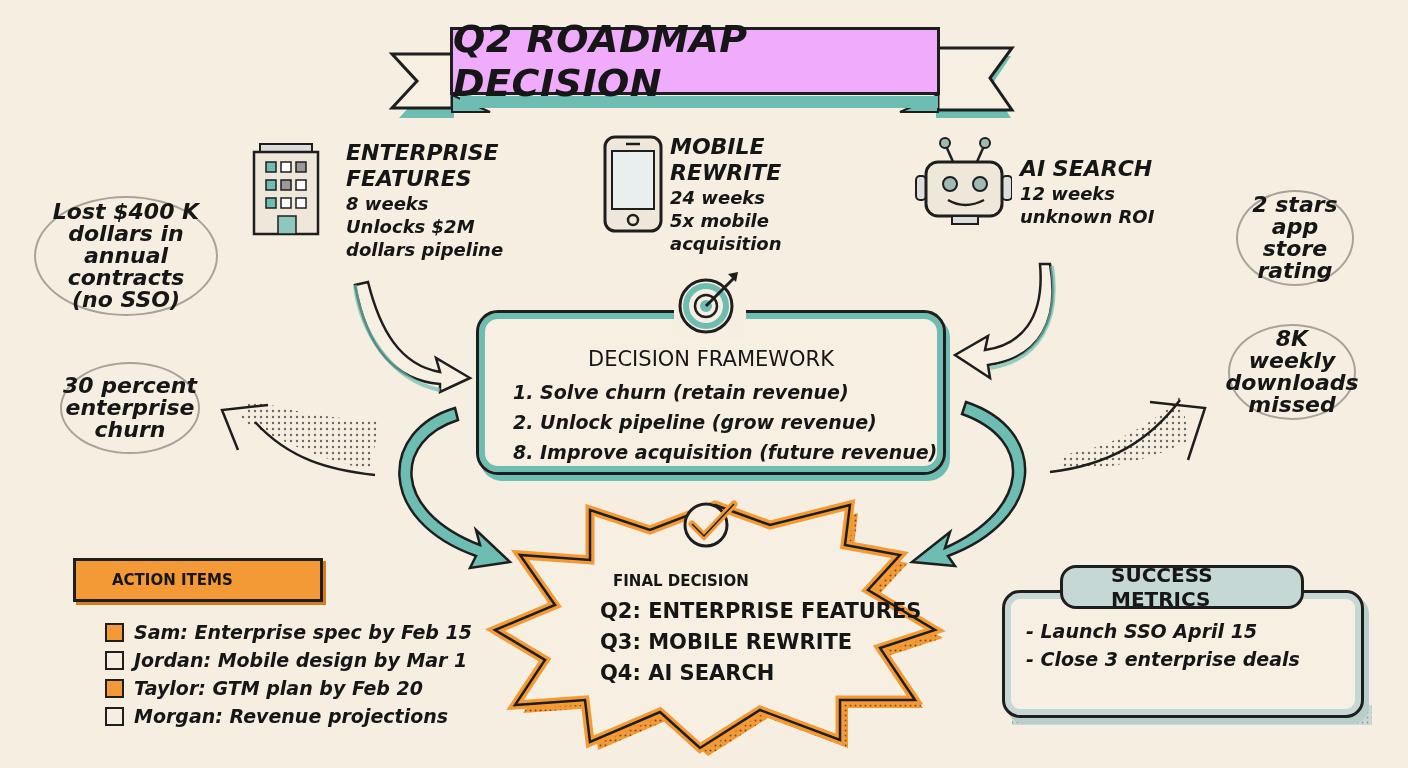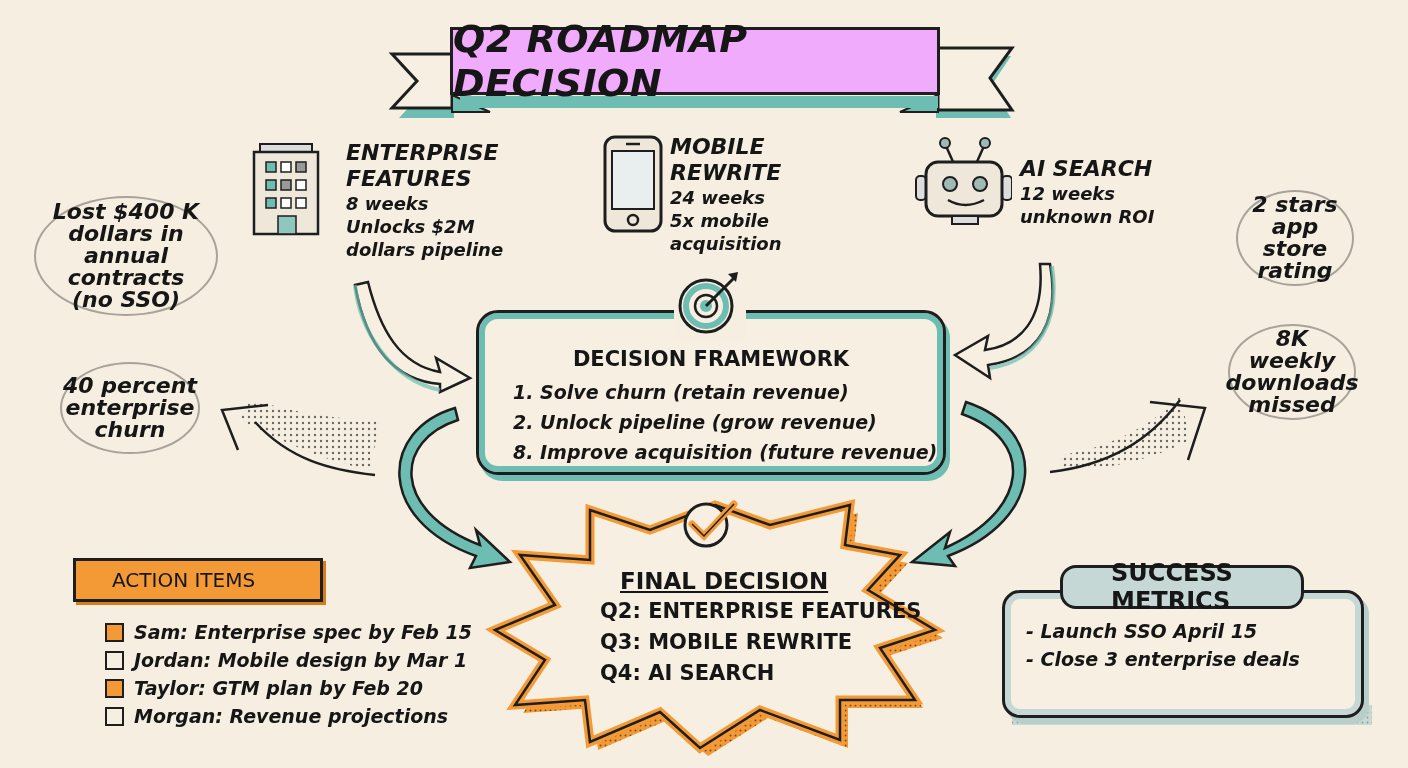--- a/index.html
+++ b/index.html
@@ -33,57 +33,57 @@
   }
   .note span { font-size: 22px; font-weight: bold; line-height: 22px; font-style: italic; }
 
   
   .framework {
     left: 476px; top: 310px; width: 470px; height: 165px;
     border: 3px solid #1e1e1e; border-radius: 22px;
     box-shadow: 0 0 0 6px #6dbdb2 inset, 4px 6px 0 0 #6dbdb2;
     background: #f7f0e2;
   }
-  .fw-title { position: absolute; left: 0; right: 0; top: 34px; text-align: center; font-size: 21px; font-weight: bold; }
+  .fw-title { position: absolute; left: 0; right: 0; top: 34px; text-align: center; font-size: 21px; font-weight: normal; }
   .fw-list { position: absolute; left: 34px; top: 64px; }
   .fw-item { font-size: 19px; font-weight: bold; font-style: italic; line-height: 30px; }
 
   
   .final-text { left: 600px; top: 566px; }
-  .final-title { font-size: 23px; font-weight: bold; margin-left: 20px; line-height: 30px; text-decoration: underline; }
+  .final-title { font-size: 15px; font-weight: bold; margin-left: 13px; line-height: 30px; }
   .final-item { font-size: 21px; font-weight: bold; line-height: 31px; }
 
   
   .ai-header {
     left: 73px; top: 558px; width: 250px; height: 44px;
     background: #f39a36; border: 3px solid #1e1e1e;
     box-shadow: 3px 3px 0 #d57e1e;
     display: flex; align-items: center; padding-left: 36px;
   }
-  .ai-header span { font-size: 20px; font-weight: normal; }
+  .ai-header span { font-size: 15px; font-weight: bold; }
   .ai-list { left: 74px; top: 618px; }
   .ai-row { display: flex; align-items: center; height: 28px; margin-left: 31px; }
   .ai-box { width: 19px; height: 19px; border: 2.5px solid #1e1e1e; margin-right: 10px; flex: none; }
   .ai-box.checked { background: #f39a36; }
   .ai-text { font-size: 19px; font-weight: bold; font-style: italic; }
 
   
   .sm-box {
     left: 1002px; top: 590px; width: 362px; height: 128px;
     border: 3px solid #1e1e1e; border-radius: 18px;
     box-shadow: inset 0 0 0 6px #c6d8d5, 5px 6px 0 #b8cecb;
     background: #f7f0e2;
   }
   .sm-header {
     left: 1060px; top: 565px; width: 244px; height: 44px;
     border: 3px solid #1e1e1e; border-radius: 16px;
     background: #c6d8d5;
     display: flex; align-items: center; justify-content: center;
   }
-  .sm-header span { font-size: 24px; font-weight: bold; margin-left: 48px; }
+  .sm-header span { font-size: 20px; font-weight: bold; margin-left: 48px; }
   .sm-list { left: 1026px; top: 617px; }
   .sm-item { font-size: 19px; font-weight: bold; font-style: italic; line-height: 28px; }
 </style>
 </head>
 <body>
 
 <svg class="layer" viewBox="0 0 1408 768">
   <defs>
     <pattern id="dots" width="6" height="6" patternUnits="userSpaceOnUse">
       <circle cx="3" cy="3" r="1.2" fill="#3a3a3a"></circle>
@@ -207,21 +207,21 @@
   <div class="opt-line">unknown ROI</div>
 </div>
 
 <div class="abs note" style="left:34px;top:196px;width:184px;height:120px;">
   <span>Lost $400 K</span>
   <span>dollars in</span>
   <span>annual contracts</span>
   <span>(no SSO)</span>
 </div>
 <div class="abs note" style="left:60px;top:362px;width:140px;height:92px;">
-  <span>40 percent</span>
+  <span>30 percent</span>
   <span>enterprise</span>
   <span>churn</span>
 </div>
 
 <div class="abs note" style="left:1236px;top:190px;width:118px;height:96px;">
   <span>2 stars</span>
   <span>app store</span>
   <span>rating</span>
 </div>
 <div class="abs note" style="left:1228px;top:324px;width:128px;height:96px;">

